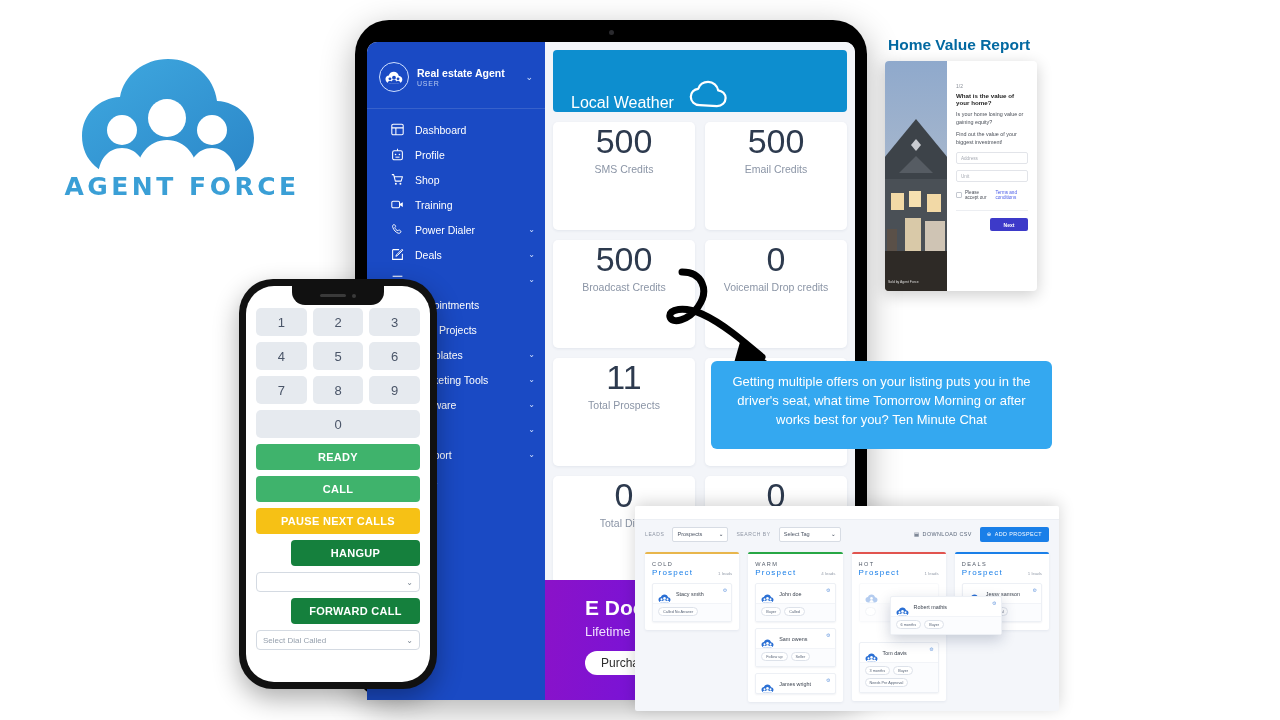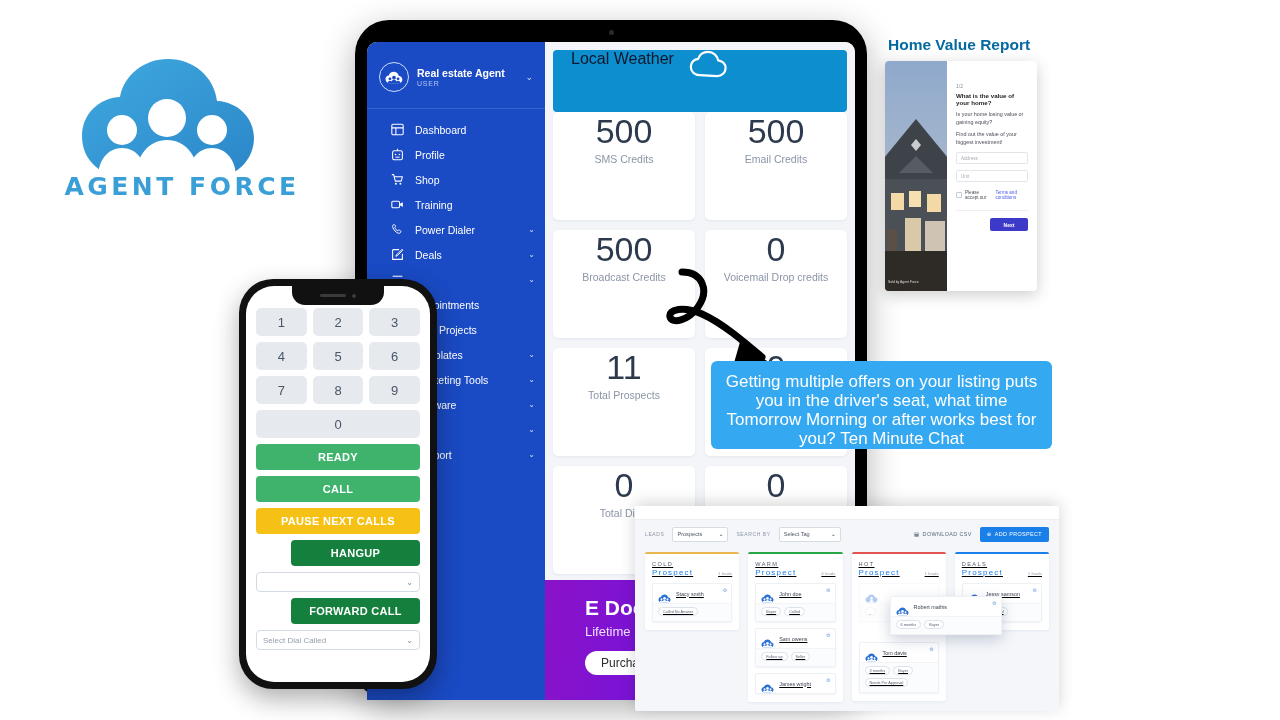--- a/index.html
+++ b/index.html
@@ -53,22 +53,22 @@
     padding: 5px 10px 5px 14px; font-size: 10.5px; color: #fff; min-height: 25px; margin-left: 9px;
   }
   .side-item .ic { width: 15px; height: 15px; flex: 0 0 15px; display:flex; align-items:center; justify-content:center; }
   .side-item .lbl { flex: 1; white-space: nowrap; }
   .side-item .chev { font-size: 8px; color: #cfe0ff; }
 
   
   .dash { flex: 1; background: #f3f5f9; padding: 8px 8px 0 8px; overflow: hidden; }
   .weather {
     height: 62px; background: #0d8ecf; border-radius: 4px;
-    display: flex; align-items: flex-start; padding: 0 18px; gap: 14px;
-    color: #0f172a; font-size: 16px; 
+    display: flex; align-items: flex-end; padding: 0 18px; gap: 14px;
+    color: #ffffff; font-size: 16px; margin-bottom: 10px;
   }
   .cards { display: grid; grid-template-columns: 1fr 1fr; gap: 10px; }
   .card {
     background: #fff; border-radius: 5px; height: 108px;
     display: flex; flex-direction: column; align-items: center; justify-content: flex-start;
     box-shadow: 0 1px 3px rgba(20,40,90,0.07);
   }
   .card-num { font-size: 34px; color: #2d3a4e; font-weight: 400; line-height: 38px; }
   .card-lbl { font-size: 10.5px; color: #8b95a6; margin-top: 3px; }
   .card-icon-person { margin-bottom: 2px; }
@@ -151,21 +151,21 @@
     margin-top: 7px; margin-left: auto; width: 38px; height: 13px; background: #3d3ac9;
     border-radius: 2px; color: #fff; font-size: 5px; font-weight: 700;
     display: flex; align-items: center; justify-content: center;
   }
   .hvr-watermark { position: absolute; left: 4px; bottom: 5px; font-size: 3.4px; color: rgba(255,255,255,0.85); }
 
   
   .bubble {
     position: absolute; left: 711px; top: 361px; width: 341px; height: 88px;
     background: #34a8f0; border-radius: 6px; color: #fff;
-    padding: 11px 14px; font-size: 17px; line-height: 19px; text-align: center;
+    padding: 11px 14px; font-size: 13px; line-height: 19px; text-align: center;
   }
   .arrow-svg { position: absolute; left: 650px; top: 262px; width: 140px; height: 120px; }
 
   
   .crm {
     position: absolute; left: 635px; top: 506px; width: 424px; height: 205px;
     background: #f4f6fa; border-radius: 2px;
     box-shadow: 0 -3px 16px rgba(0,0,0,0.17); overflow: hidden;
   }
   .crm-top { height: 14px; background: #fff; border-bottom: 1px solid #eceff4; }
@@ -176,21 +176,21 @@
     display: flex; align-items: center; justify-content: space-between; padding: 0 4px;
     font-size: 5.6px; color: #4c5564;
   }
   .crm-sel.wide { min-width: 62px; }
   .crm-spacer { flex: 1; }
   .crm-csv { font-size: 5.4px; color: #5b677a; letter-spacing: 0.4px; display: flex; align-items: center; gap: 3px; }
   .crm-add {
     background: #1a7fe8; color: #fff; font-size: 5.4px; letter-spacing: 0.4px;
     height: 15px; padding: 0 7px; border-radius: 2px; display: flex; align-items: center; gap: 3px;
   }
-  .crm-cols { display: flex; gap: 9px; padding: 4px 10px 0 10px; text-decoration: underline; }
+  .crm-cols { display: flex; gap: 9px; padding: 4px 10px 0 10px; }
   .crm-col {
     flex: 1; background: #fff; border-radius: 2px; border-top: 2.5px solid #ddd;
     padding: 7px 7px 8px 7px; box-shadow: 0 1px 3px rgba(20,40,90,0.07);
     align-self: flex-start;
   }
   .col-kind { font-size: 5.6px; color: #515a68; letter-spacing: 1.4px; }
   .col-head { display: flex; align-items: baseline; justify-content: space-between; margin-top: 1px; }
   .col-name { font-size: 8px; color: #1a7fe8; letter-spacing: 1.2px; }
   .col-cnt { font-size: 4.4px; color: #98a0ad; }
   .lead {

